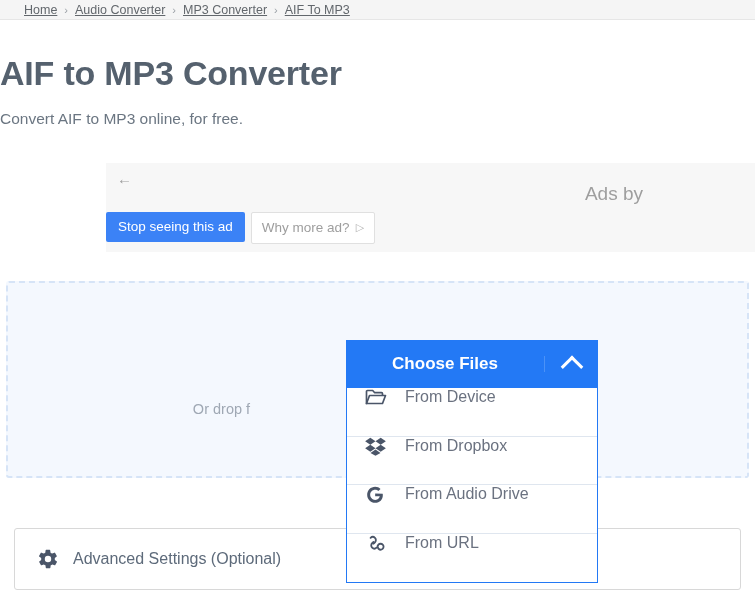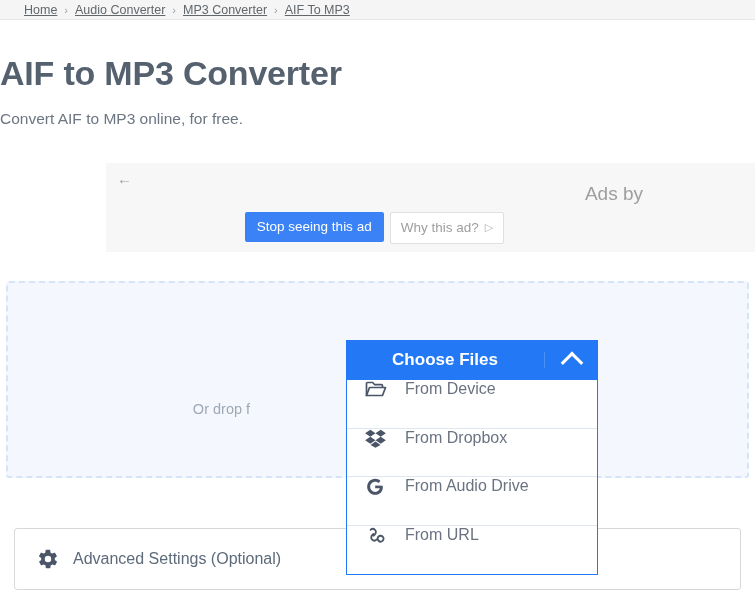--- a/index.html
+++ b/index.html
@@ -84,21 +84,21 @@
     text-align: right;
     font-size: 19px;
     color: #9e9e9e;
   }
   .ad-buttons {
     position: absolute;
     left: 0;
     right: 112px;
     top: 49px;
     display: flex;
-    justify-content: center;
+    justify-content: flex-start;
     align-items: flex-start;
   }
   .btn-stop-ad {
     background: #3b82f6;
     color: #ffffff;
     font-size: 13.5px;
     border: none;
     border-radius: 2px;
     padding: 8px 12px;
     cursor: pointer;
@@ -155,21 +155,21 @@
   
   .chooser {
     position: absolute;
     left: 346px;
     top: 340px;
     width: 252px;
     z-index: 40;
   }
   .chooser-button-row {
     display: flex;
-    height: 40px;
+    height: 48px;
     background: #2379f5;
     align-items: center;
   }
   .choose-files-btn {
     flex: 1;
     display: flex;
     align-items: center;
     justify-content: center;
     color: #ffffff;
     font-size: 17px;
@@ -266,21 +266,21 @@
   <h1 class="page-title">AIF to MP3 Converter</h1>
   <p class="page-subtitle">Convert AIF to MP3 online, for free.</p>
 </div>
 
 <div class="ad-panel">
   <span class="ad-back-arrow">←</span>
   <div class="ad-label">Ads by</div>
   <div class="ad-buttons">
     <button class="btn-stop-ad">Stop seeing this ad</button>
     <button class="btn-why-ad">
-      <span>Why this ad?</span>
+      <span>Why more ad?</span>
       <span class="why-ad-glyph">▷</span>
     </button>
   </div>
 </div>
 
 <div class="dropzone">
   <div class="dropzone-text">
     <span>Or drop f</span>
     <span style="display:inline-block;width:250px"></span>
     <span>for more</span>

